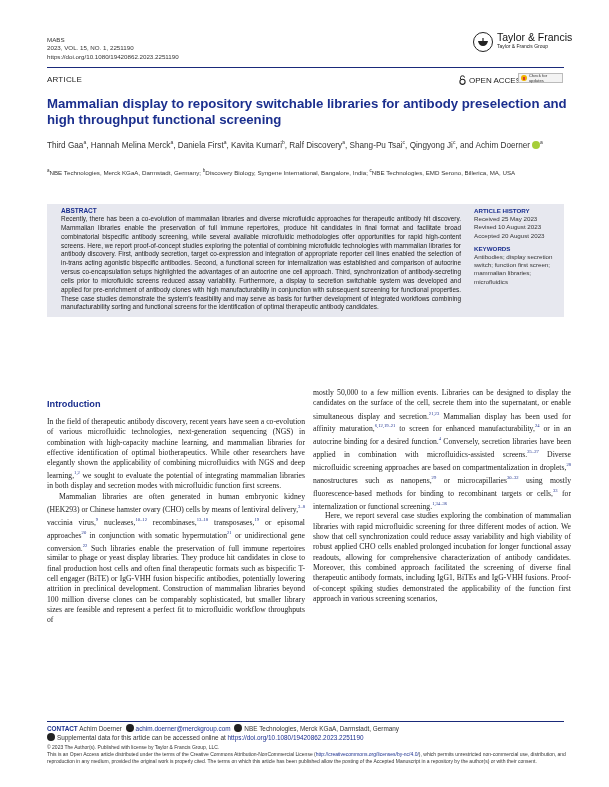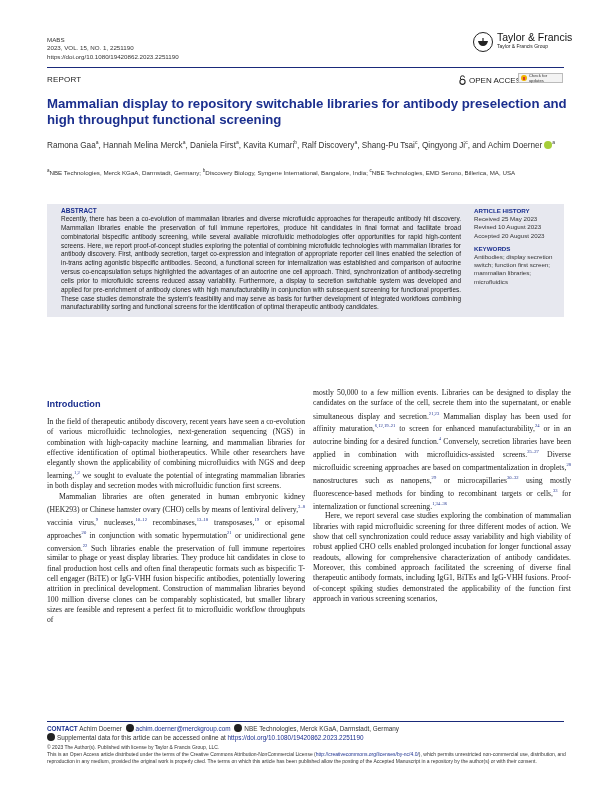--- a/index.html
+++ b/index.html
@@ -57,36 +57,36 @@
         <rect x="5.4" y="1" width="1.2" height="3" fill="#222"></rect>
       </svg>
   </div>
   <div class="tf-text">
     <div class="big">Taylor &amp; Francis</div>
     <div class="small">Taylor &amp; Francis Group</div>
   </div>
 </div>
 
 <div class="abs rule-top"></div>
-<div class="abs report">REPORT</div>
+<div class="abs report">ARTICLE</div>
 <div class="abs oa">
   <svg width="7" height="10" viewBox="0 0 7 10">
       <path d="M1.5 4 V2.5 Q1.5 0.8 3.5 0.8 Q5.5 0.8 5.5 2.5" stroke="#222" stroke-width="1" fill="none"></path>
       <circle cx="3.5" cy="6.8" r="2.6" stroke="#222" stroke-width="1.1" fill="none"></circle>
     </svg>
   <span>OPEN ACCESS</span>
 </div>
 <div class="abs check">
   <span class="dot"></span>
   <span>Check for updates</span>
 </div>
 
 <div class="abs title">Mammalian display to repository switchable libraries for antibody preselection and high throughput functional screening</div>
 
-<div class="abs authors" id="authors"><span>Ramona Gaa</span><sup>a</sup>, <span>Hannah Melina Merck</span><sup>a</sup>, <span>Daniela First</span><sup>a</sup>, <span>Kavita Kumari</span><sup>b</sup>, <span>Ralf Discovery</span><sup>a</sup>, <span>Shang-Pu Tsai</span><sup>c</sup>, <span>Qingyong Ji</span><sup>c</sup>, <span>and Achim Doerner</span><span class="orcid"></span><sup>a</sup></div>
+<div class="abs authors" id="authors"><span>Third Gaa</span><sup>a</sup>, <span>Hannah Melina Merck</span><sup>a</sup>, <span>Daniela First</span><sup>a</sup>, <span>Kavita Kumari</span><sup>b</sup>, <span>Ralf Discovery</span><sup>a</sup>, <span>Shang-Pu Tsai</span><sup>c</sup>, <span>Qingyong Ji</span><sup>c</sup>, <span>and Achim Doerner</span><span class="orcid"></span><sup>a</sup></div>
 
 <div class="abs affil" id="affils"><sup style="font-size: 4.5px;">a</sup><span>NBE Technologies, Merck KGaA, Darmstadt, Germany; </span><sup style="font-size: 4.5px;">b</sup><span>Discovery Biology, Syngene International, Bangalore, India; </span><sup style="font-size: 4.5px;">c</sup><span>NBE Technologies, EMD Serono, Billerica, MA, USA </span></div>
 
 <div class="abs abstract-box"></div>
 <div class="abs abs-head">ABSTRACT</div>
 <div class="abs abs-text">Recently, there has been a co-evolution of mammalian libraries and diverse microfluidic approaches for therapeutic antibody hit discovery. Mammalian libraries enable the preservation of full immune repertoires, produce hit candidates in final format and facilitate broad combinatorial bispecific antibody screening, while several available microfluidic methodologies offer opportunities for rapid high-content screens. Here, we report proof-of-concept studies exploring the potential of combining microfluidic technologies with mammalian libraries for antibody discovery. First, antibody secretion, target co-expression and integration of appropriate reporter cell lines enabled the selection of in-trans acting agonistic bispecific antibodies. Second, a functional screen for internalization was established and comparison of autocrine versus co-encapsulation setups highlighted the advantages of an autocrine one cell approach. Third, synchronization of antibody-secreting cells prior to microfluidic screens reduced assay variability. Furthermore, a display to secretion switchable system was developed and applied for pre-enrichment of antibody clones with high manufacturability in conjunction with subsequent screening for functional properties. These case studies demonstrate the system's feasibility and may serve as basis for further development of integrated workflows combining manufacturability sorting and functional screens for the identification of optimal therapeutic antibody candidates.</div>
 
 <div class="abs side">
   <div class="h">ARTICLE HISTORY</div>
   <div>Received 25 May 2023</div>

